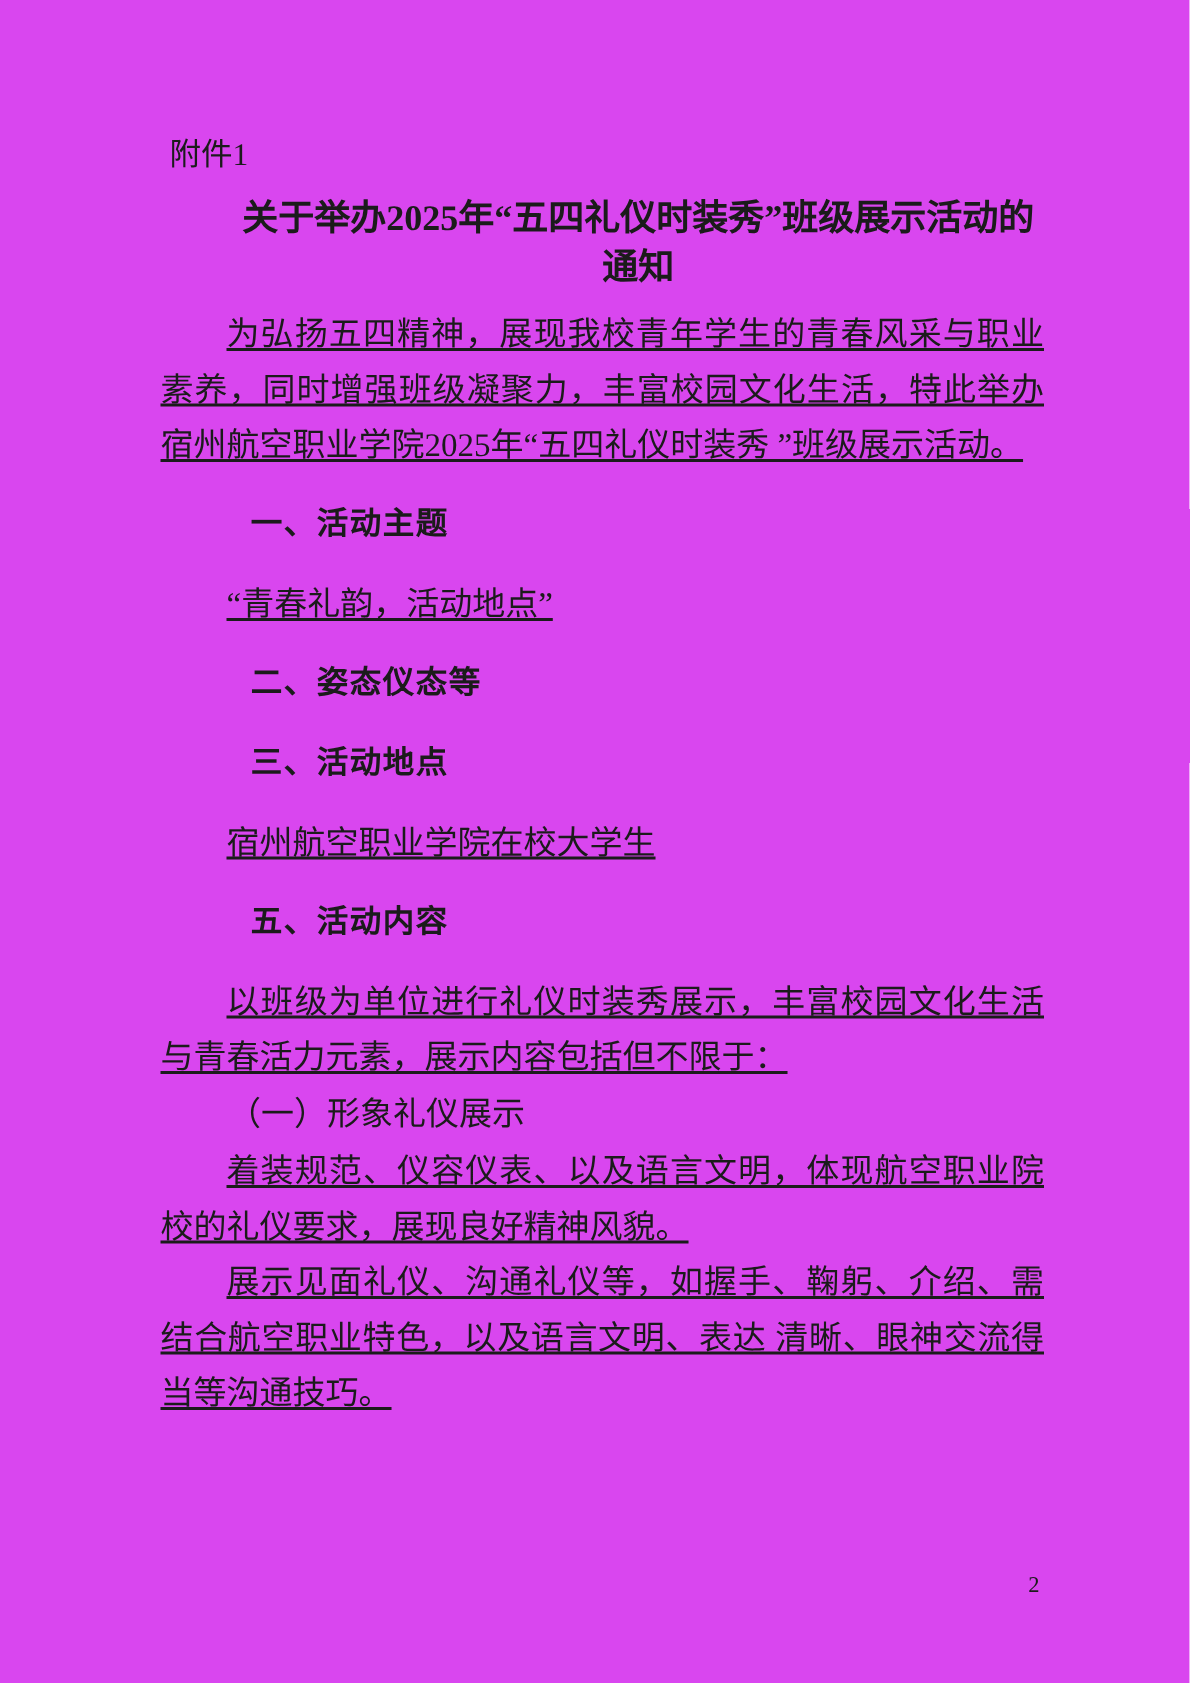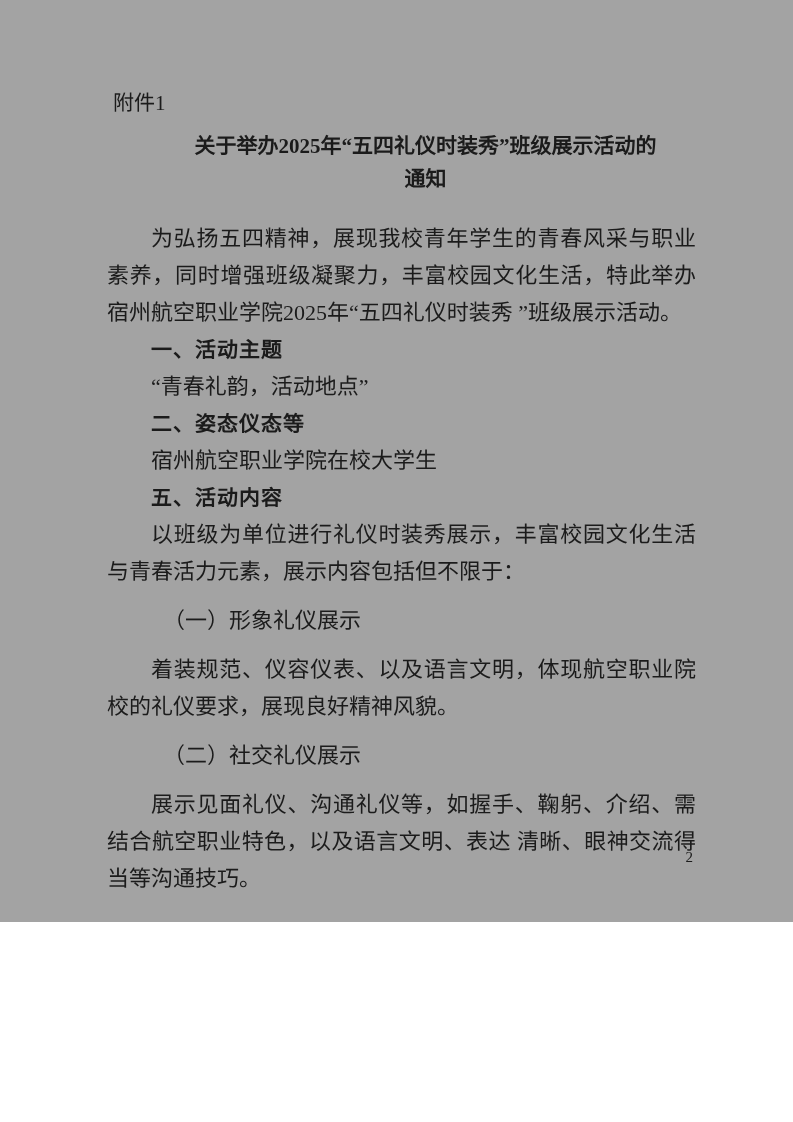--- a/index.html
+++ b/index.html
@@ -4,69 +4,70 @@
 <title>附件1 — 通知</title>
 <style>
   html, body {
     margin: 0;
     padding: 0;
     background: #ffffff;
   }
   .page {
     position: relative;
     width: 793px;
-    height: 922px;
-    background: #a3a3a3;
+    height: 1122px;
+    background: #d946ef;
     color: #1b1b1b;
     font-family: "Liberation Serif", serif;
     overflow: hidden;
     box-sizing: border-box;
   }
   .content {
     position: absolute;
     left: 107px;
     right: 97px;
     top: 88px;
   }
   .attachment {
     font-size: 21px;
     line-height: 30px;
     margin: 0 0 0 6px;
   }
   .doc-title {
     font-family: "Liberation Serif", serif;
     font-weight: bold;
-    font-size: 21px;
+    font-size: 24px;
     line-height: 33px;
     text-align: center;
     padding-left: 48px; 
-    margin: 12px 0 24px 0;
+    margin: 12px 0 8px 0;
   }
   .para {
     font-size: 22px;
     line-height: 37px;
     text-indent: 2em;
     text-align: justify;
     margin: 0;
+    text-decoration: underline;
   }
   .sec-heading {
     font-family: "Liberation Sans", sans-serif;
     font-weight: bold;
     font-size: 21px;
     line-height: 37px;
     text-indent: 2.1em;
-    margin: 0;
+    margin: 16px;
     letter-spacing: 1px;
   }
   .sub-heading {
     font-family: "Liberation Serif", serif;
     font-size: 22px;
     line-height: 37px;
     text-indent: 2em;
-    margin: 12px;
+    margin: 1px;
   }
   .page-number {
     position: absolute;
     right: 100px;
     bottom: 57px;
     font-size: 15px;
     line-height: 15px;
     font-family: "Liberation Serif", serif;
     color: #1b1b1b;
   }
@@ -84,28 +85,28 @@
       <div>通知</div>
     </div>
 
     <p class="para">为弘扬五四精神，展现我校青年学生的青春风采与职业素养，同时增强班级凝聚力，丰富校园文化生活，特此举办宿州航空职业学院2025年“五四礼仪时装秀 ”班级展示活动。</p>
 
     <p class="sec-heading">一、活动主题</p>
     <p class="para">“青春礼韵，活动地点”</p>
 
     <p class="sec-heading">二、姿态仪态等</p>
 
+    <p class="sec-heading">三、活动地点</p>
 
     <p class="para">宿州航空职业学院在校大学生</p>
 
     <p class="sec-heading">五、活动内容</p>
     <p class="para">以班级为单位进行礼仪时装秀展示，丰富校园文化生活 与青春活力元素，展示内容包括但不限于：</p>
 
     <p class="sub-heading">（一）形象礼仪展示</p>
     <p class="para">着装规范、仪容仪表、以及语言文明，体现航空职业院校的礼仪要求，展现良好精神风貌。</p>
 
-    <p class="sub-heading">（二）社交礼仪展示</p>
     <p class="para">展示见面礼仪、沟通礼仪等，如握手、鞠躬、介绍、需结合航空职业特色，以及语言文明、表达 清晰、眼神交流得当等沟通技巧。</p>
 
   </div>
 
   <div class="page-number">2</div>
 </div>
 
 </body></html>

